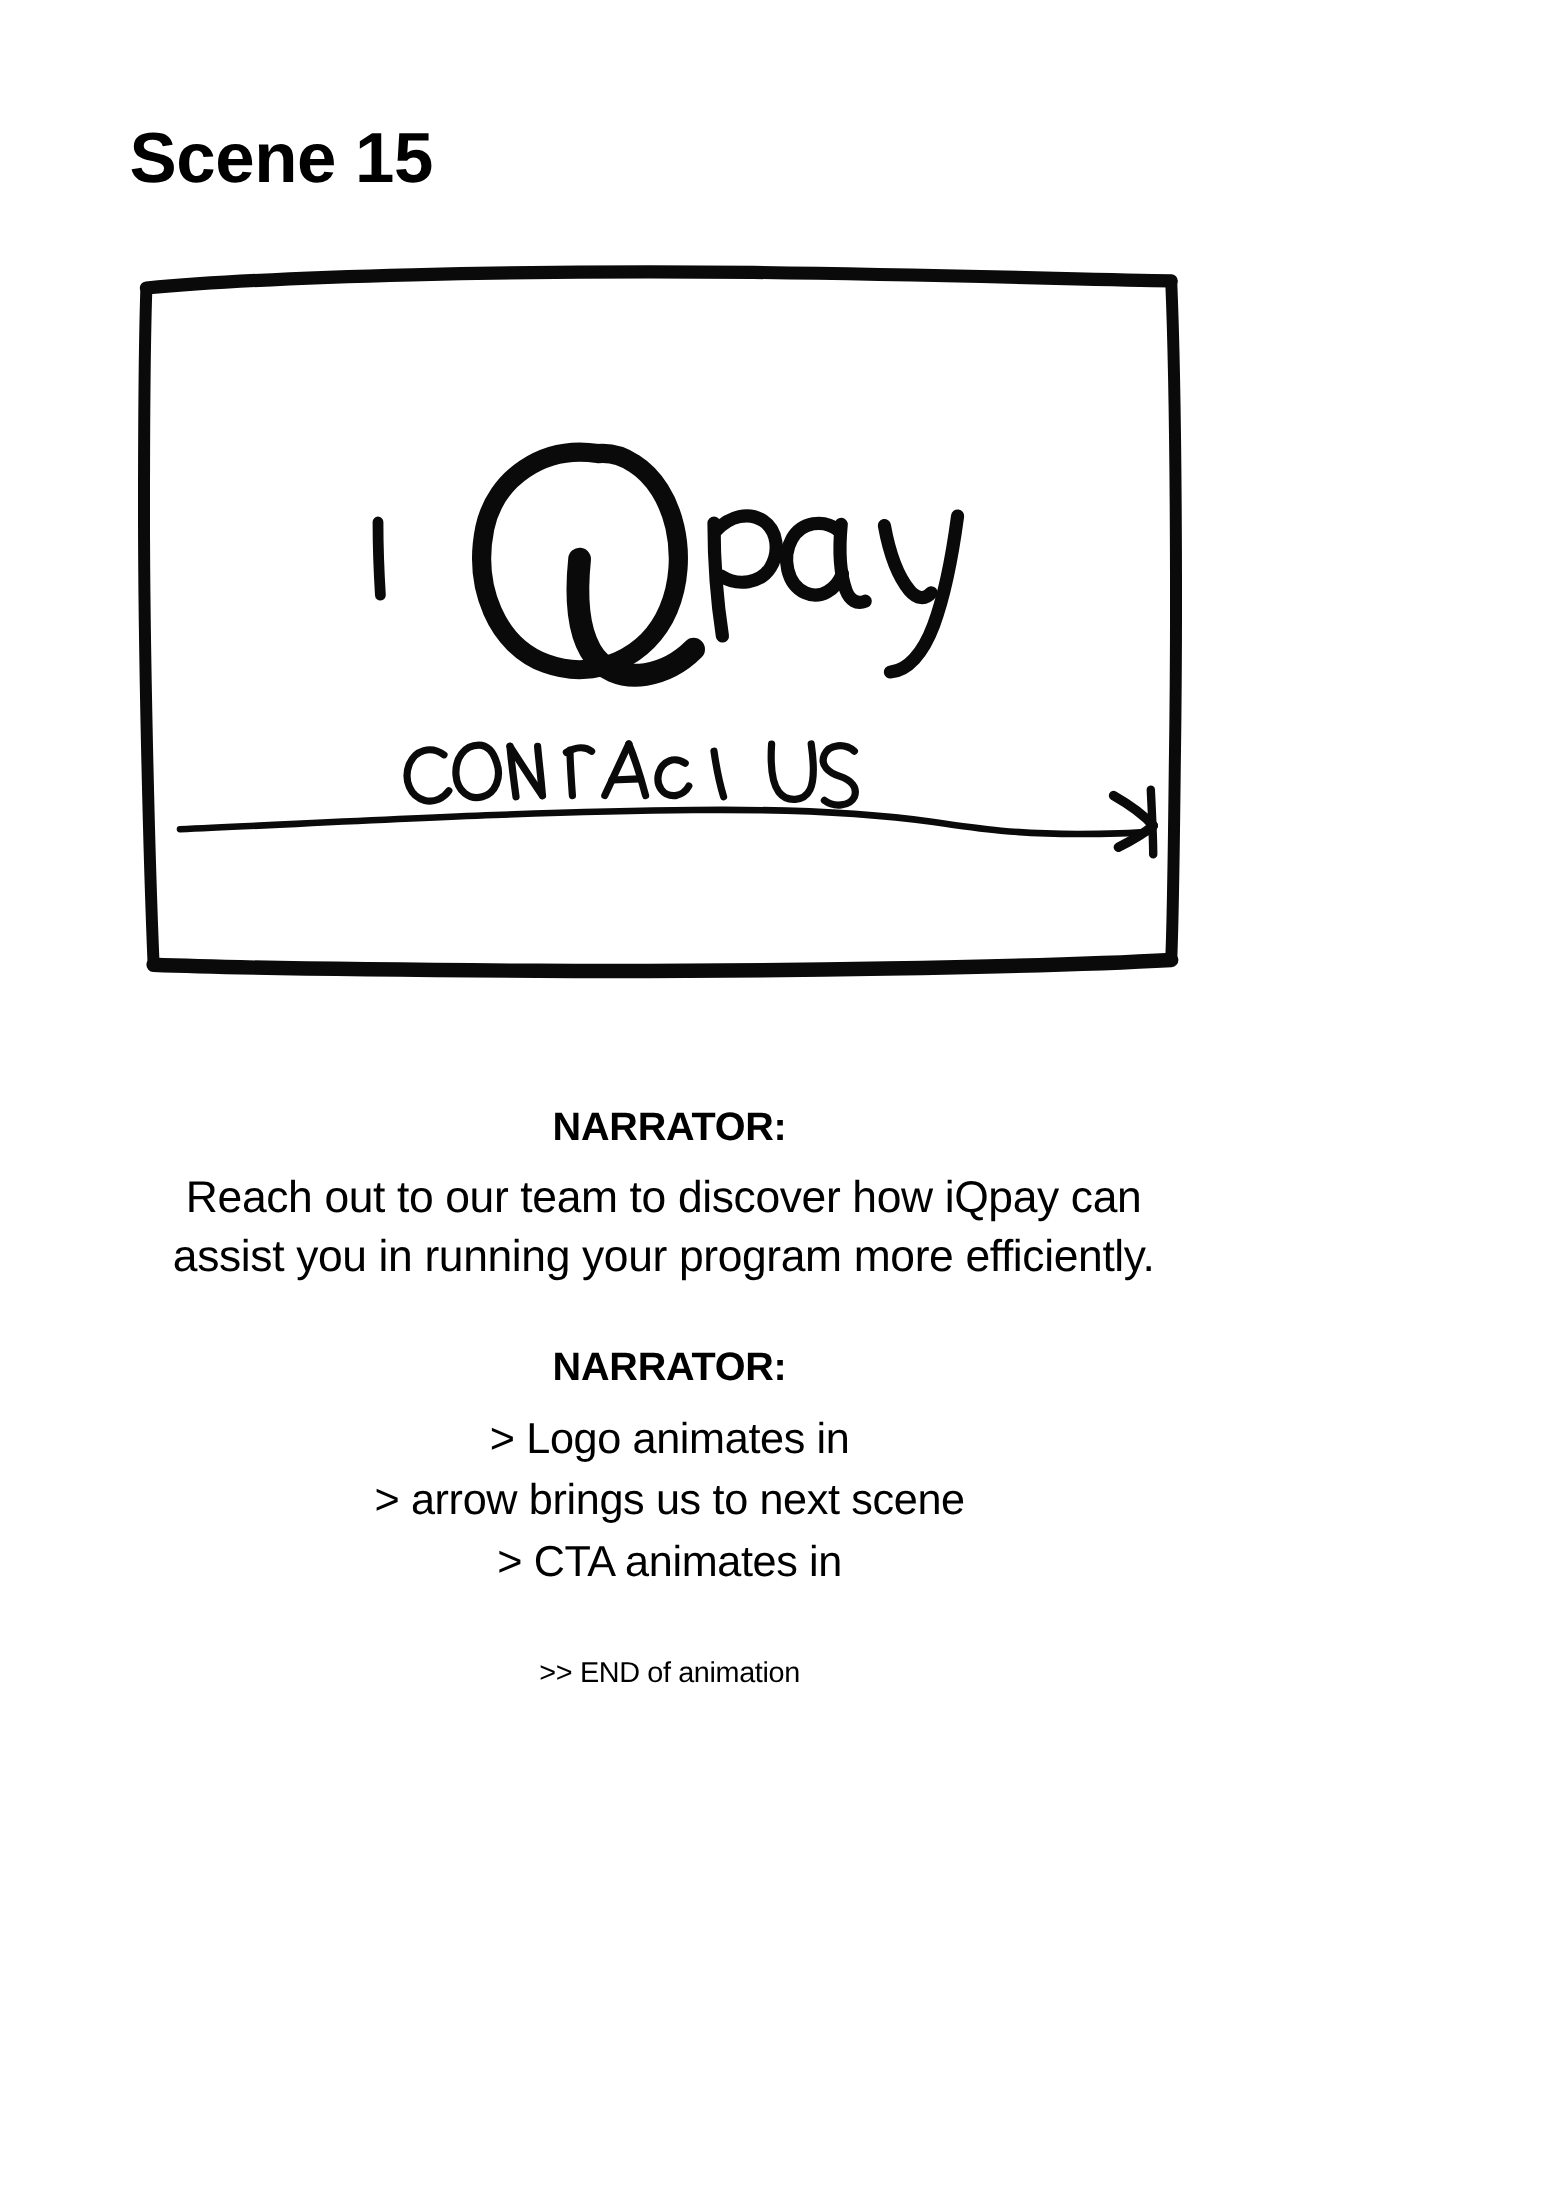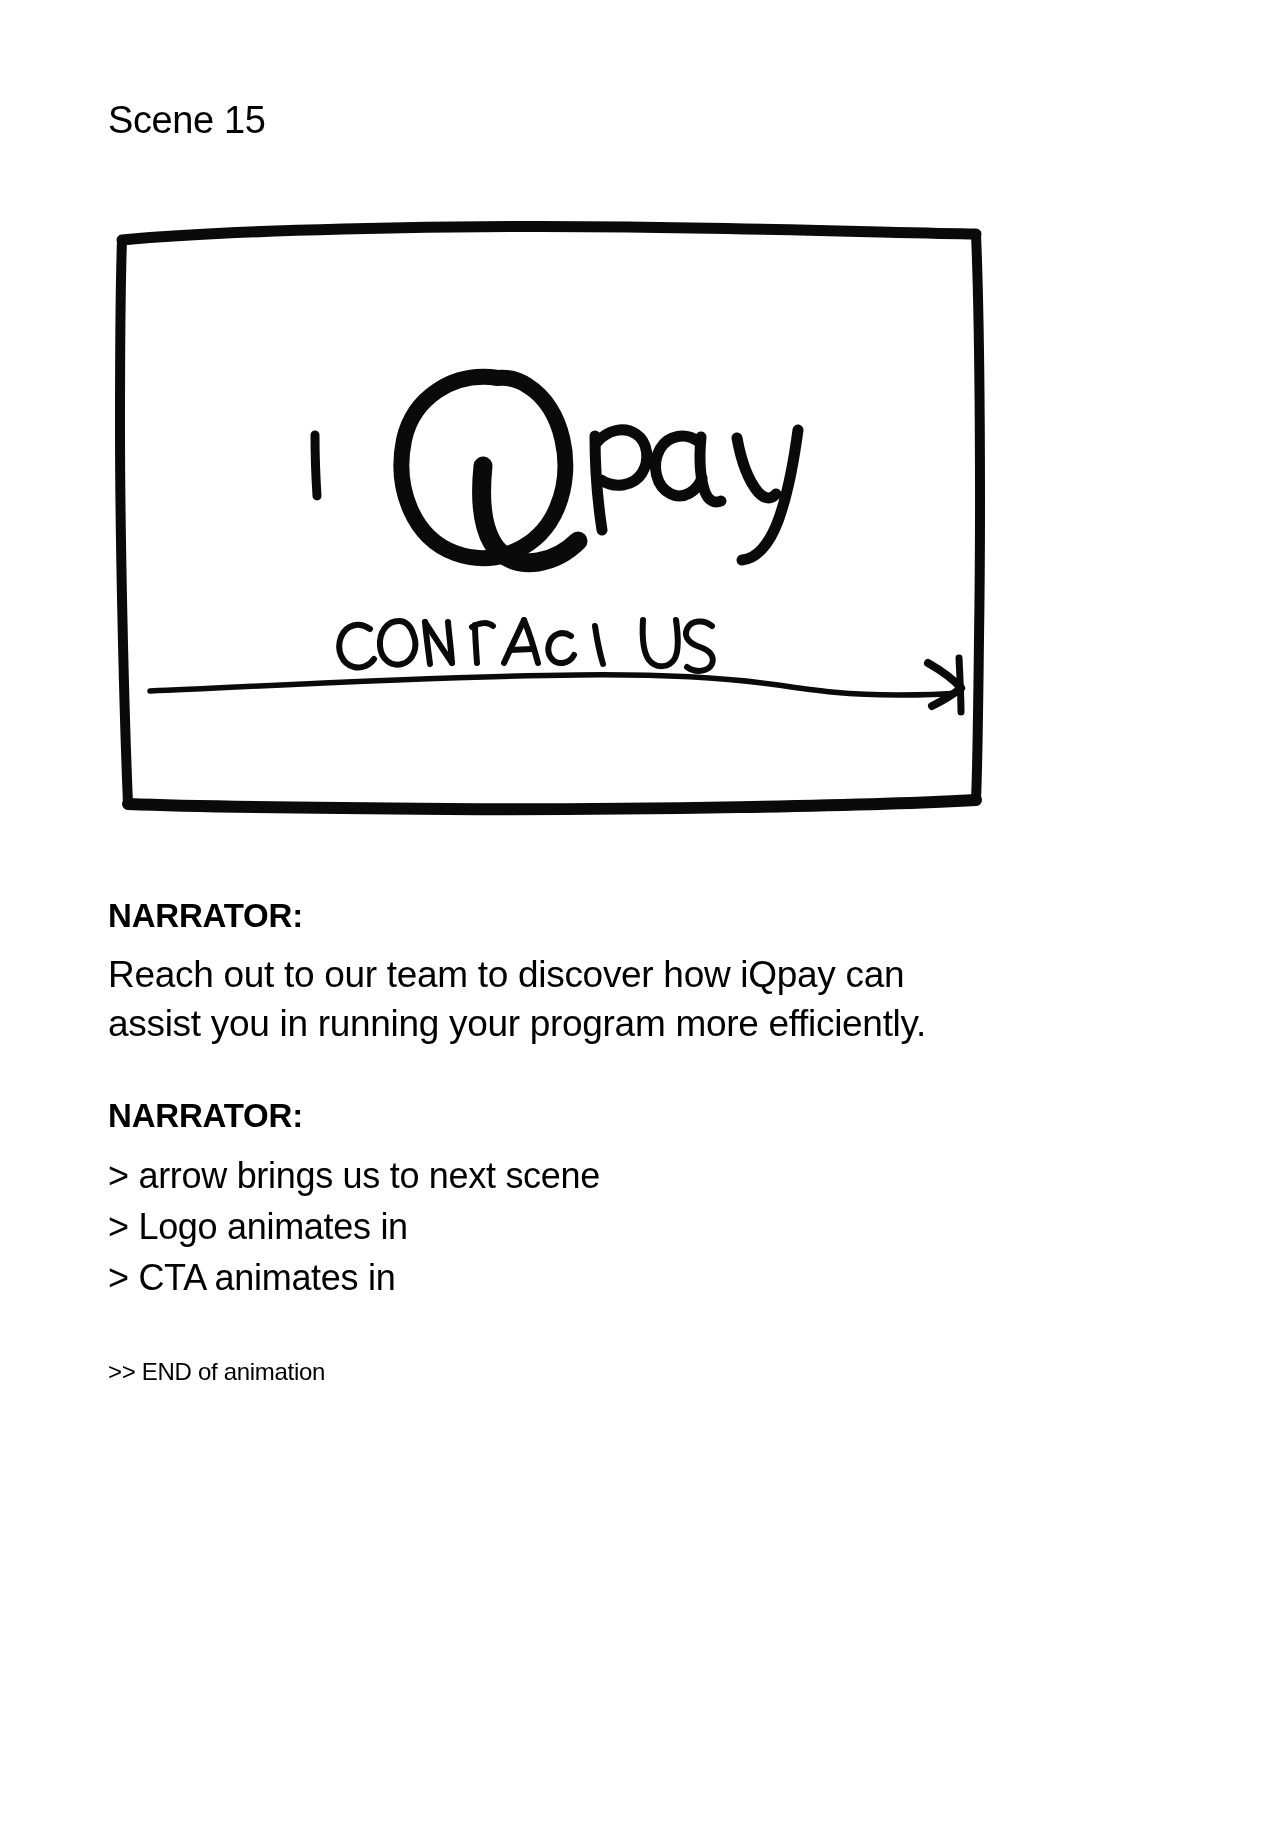--- a/index.html
+++ b/index.html
@@ -18,43 +18,44 @@
     position: relative;
     width: 1284px;
     height: 1840px;
     box-sizing: border-box;
     background: #ffffff;
   }
   .scene-title {
     position: absolute;
     left: 108px;
     top: 100px;
-    font-size: 38px;
-    font-weight: 400;
+    font-size: 59px;
+    font-weight: 700;
     letter-spacing: -0.4px;
     line-height: 1.1;
     margin: 0;
   }
   .storyboard-frame {
     position: absolute;
     left: 108px;
     top: 208px;
     width: 884px;
     height: 632px;
   }
   .storyboard-frame svg {
     display: block;
     width: 884px;
     height: 632px;
   }
   .script-block {
     position: absolute;
     left: 108px;
-    top: 896px;
+    top: 919px;
     width: 900px;
+    text-align: center;
   }
   .section-label {
     font-size: 33px;
     font-weight: 700;
     letter-spacing: -0.2px;
     margin: 0 0 14px 0;
     line-height: 1.2;
   }
   .narrator-body {
     font-size: 37px;
@@ -177,22 +178,22 @@
 
   <div class="script-block">
 
     <div class="section-label">NARRATOR:</div>
 
     <p class="narrator-body">Reach out to our team to discover how iQpay can assist you in running your program more efficiently.</p>
 
     <div class="animation-label">NARRATOR:</div>
 
     <ul class="animation-list">
+      <li>&gt; Logo animates in</li>
       <li>&gt; arrow brings us to next scene</li>
-      <li>&gt; Logo animates in</li>
       <li>&gt; CTA animates in</li>
     </ul>
 
     <p class="end-note">&gt;&gt; END of animation</p>
 
   </div>
 
 </div>
 
 </body></html>

